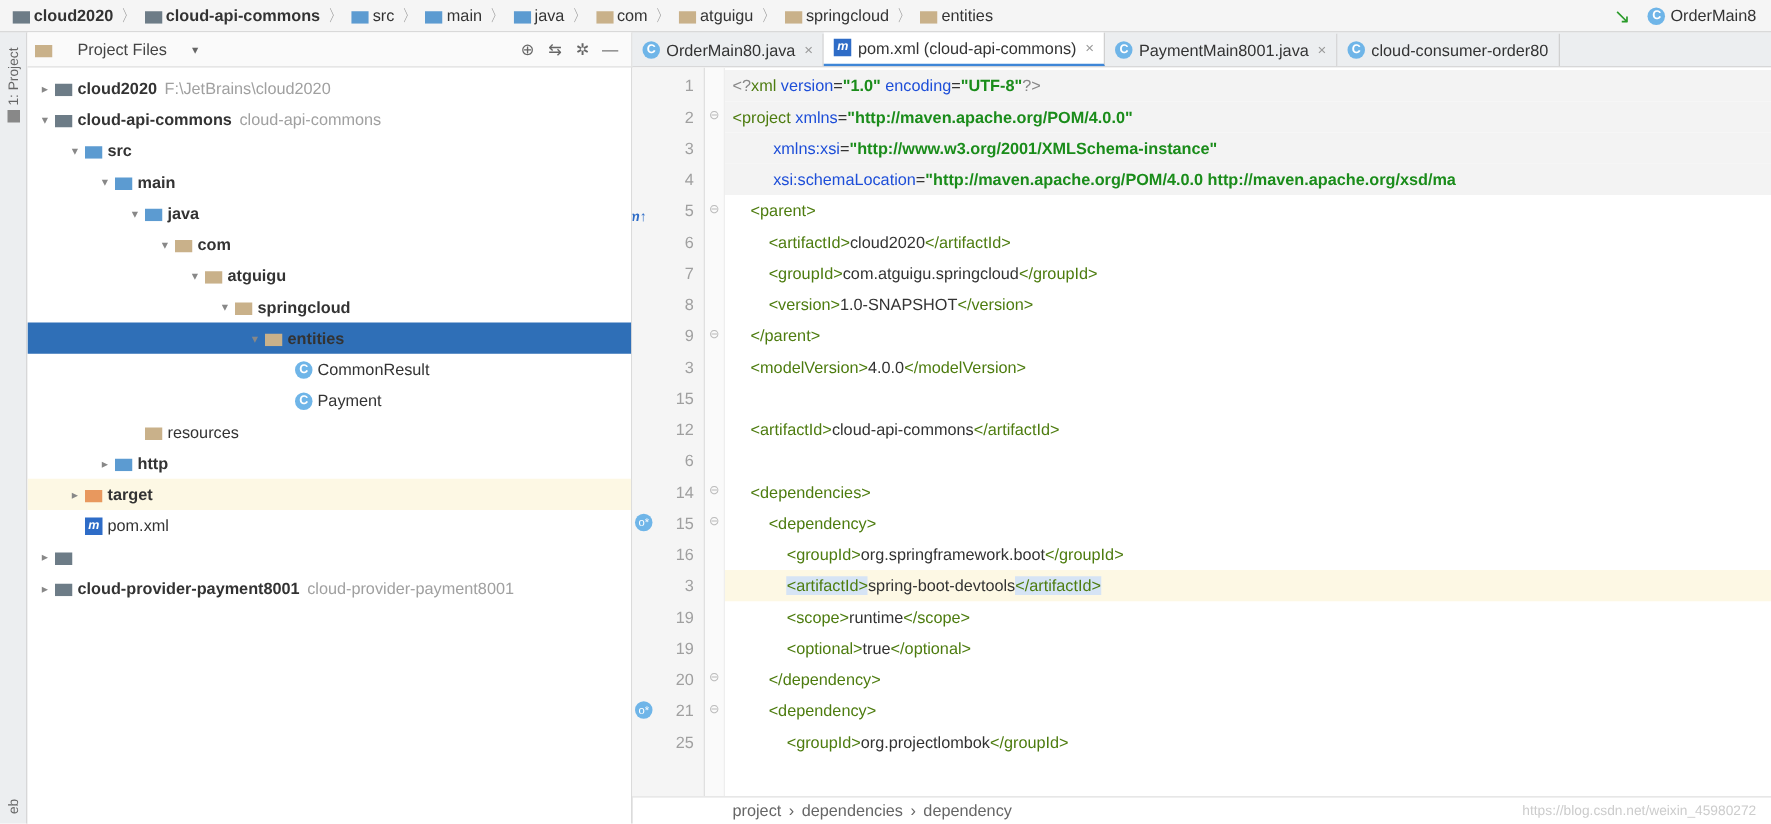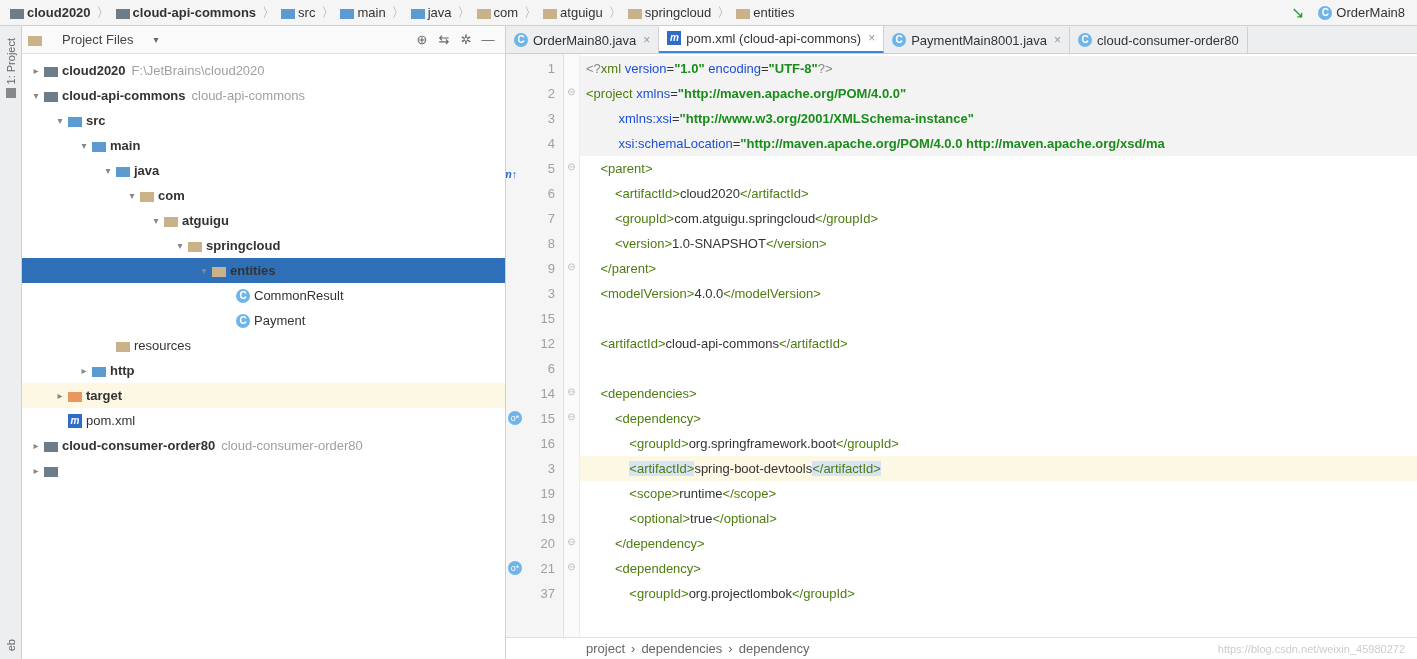--- a/index.html
+++ b/index.html
@@ -274,28 +274,28 @@
           <span class="tree-arrow"></span>
           <span class="icon-m">m</span>
           <span class="lbl"><span>pom.xml</span></span>
         </div>
         <div class="tree-row">
           <span class="ind" style="width:6px"></span>
           <span class="tree-arrow">▸</span>
           <svg class="folder-icon-svg">
             <rect width="14" height="10" y="2" class="folder-svg-dark"></rect>
           </svg>
-          <span class="lbl"><span class="bold">cloud-consumer-order80</span><span class="muted">cloud-consumer-order80</span></span>
         </div>
         <div class="tree-row">
           <span class="ind" style="width:6px"></span>
           <span class="tree-arrow">▸</span>
           <svg class="folder-icon-svg">
             <rect width="14" height="10" y="2" class="folder-svg-dark"></rect>
           </svg>
+          <span class="lbl"><span class="bold">cloud-provider-payment8001</span><span class="muted">cloud-provider-payment8001</span></span>
         </div>
       </div>
   </div>
 
   <div class="editor-area">
     <div class="tabs" id="tabs">
         <div class="tab">
           <span class="icon-c">C</span>
           <span>OrderMain80.java</span>
           <span class="close">×</span>
@@ -331,21 +331,21 @@
           <div class="ln">12</div>
           <div class="ln">6</div>
           <div class="ln">14</div>
           <div class="ln"><span class="mark">o*</span>15</div>
           <div class="ln">16</div>
           <div class="ln">3</div>
           <div class="ln">19</div>
           <div class="ln">19</div>
           <div class="ln">20</div>
           <div class="ln"><span class="mark">o*</span>21</div>
-          <div class="ln">37</div>
+          <div class="ln">25</div>
         </div>
       <div class="fold-gutter" id="foldg">
           <div class="fg"></div>
           <div class="fg">⊖</div>
           <div class="fg"></div>
           <div class="fg"></div>
           <div class="fg">⊖</div>
           <div class="fg"></div>
           <div class="fg"></div>
           <div class="fg"></div>

